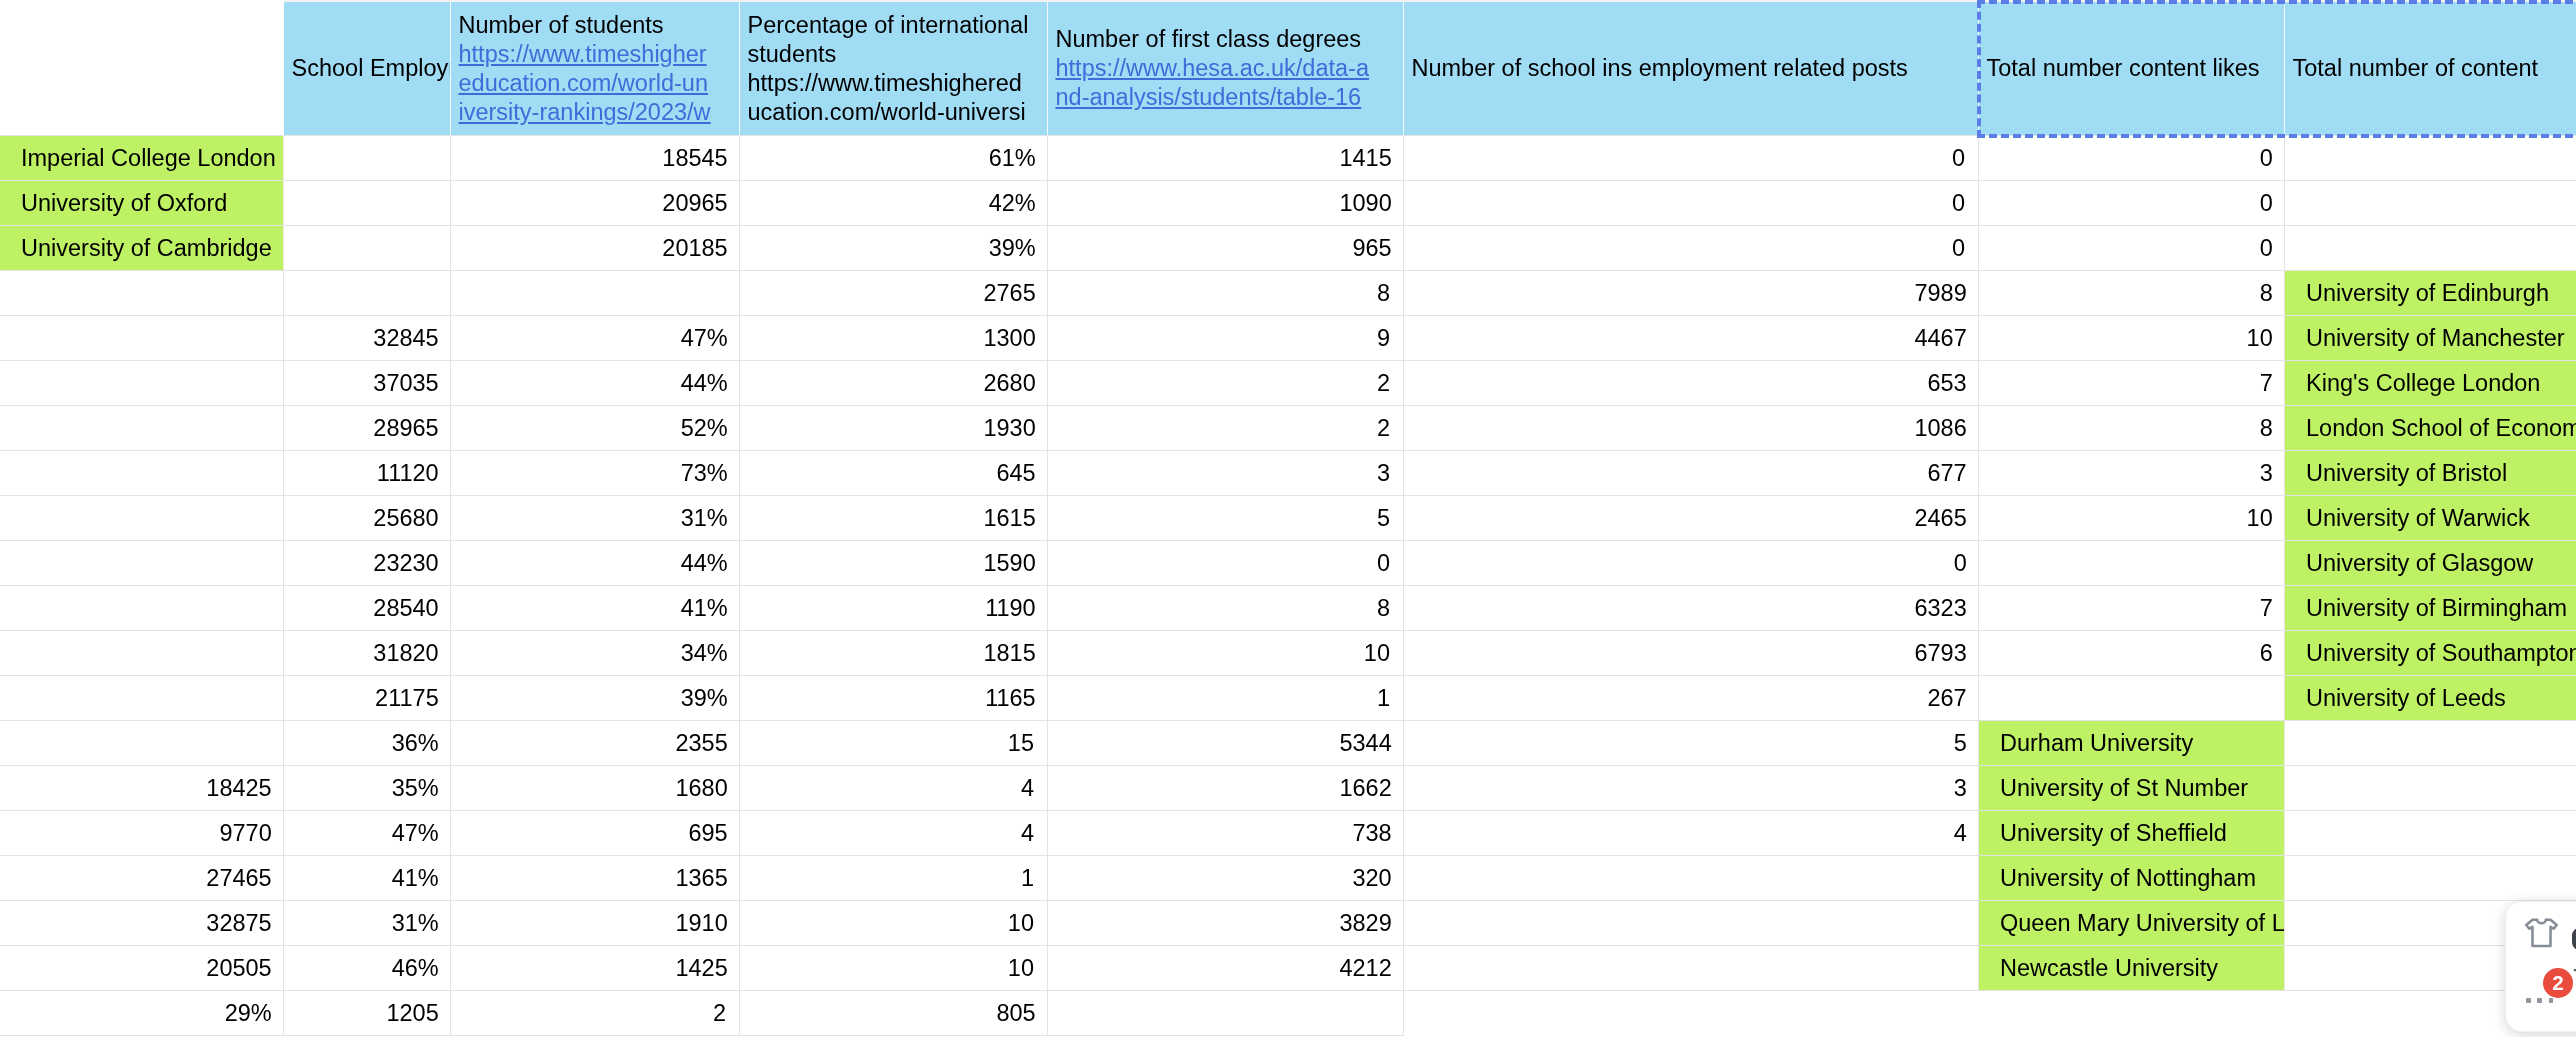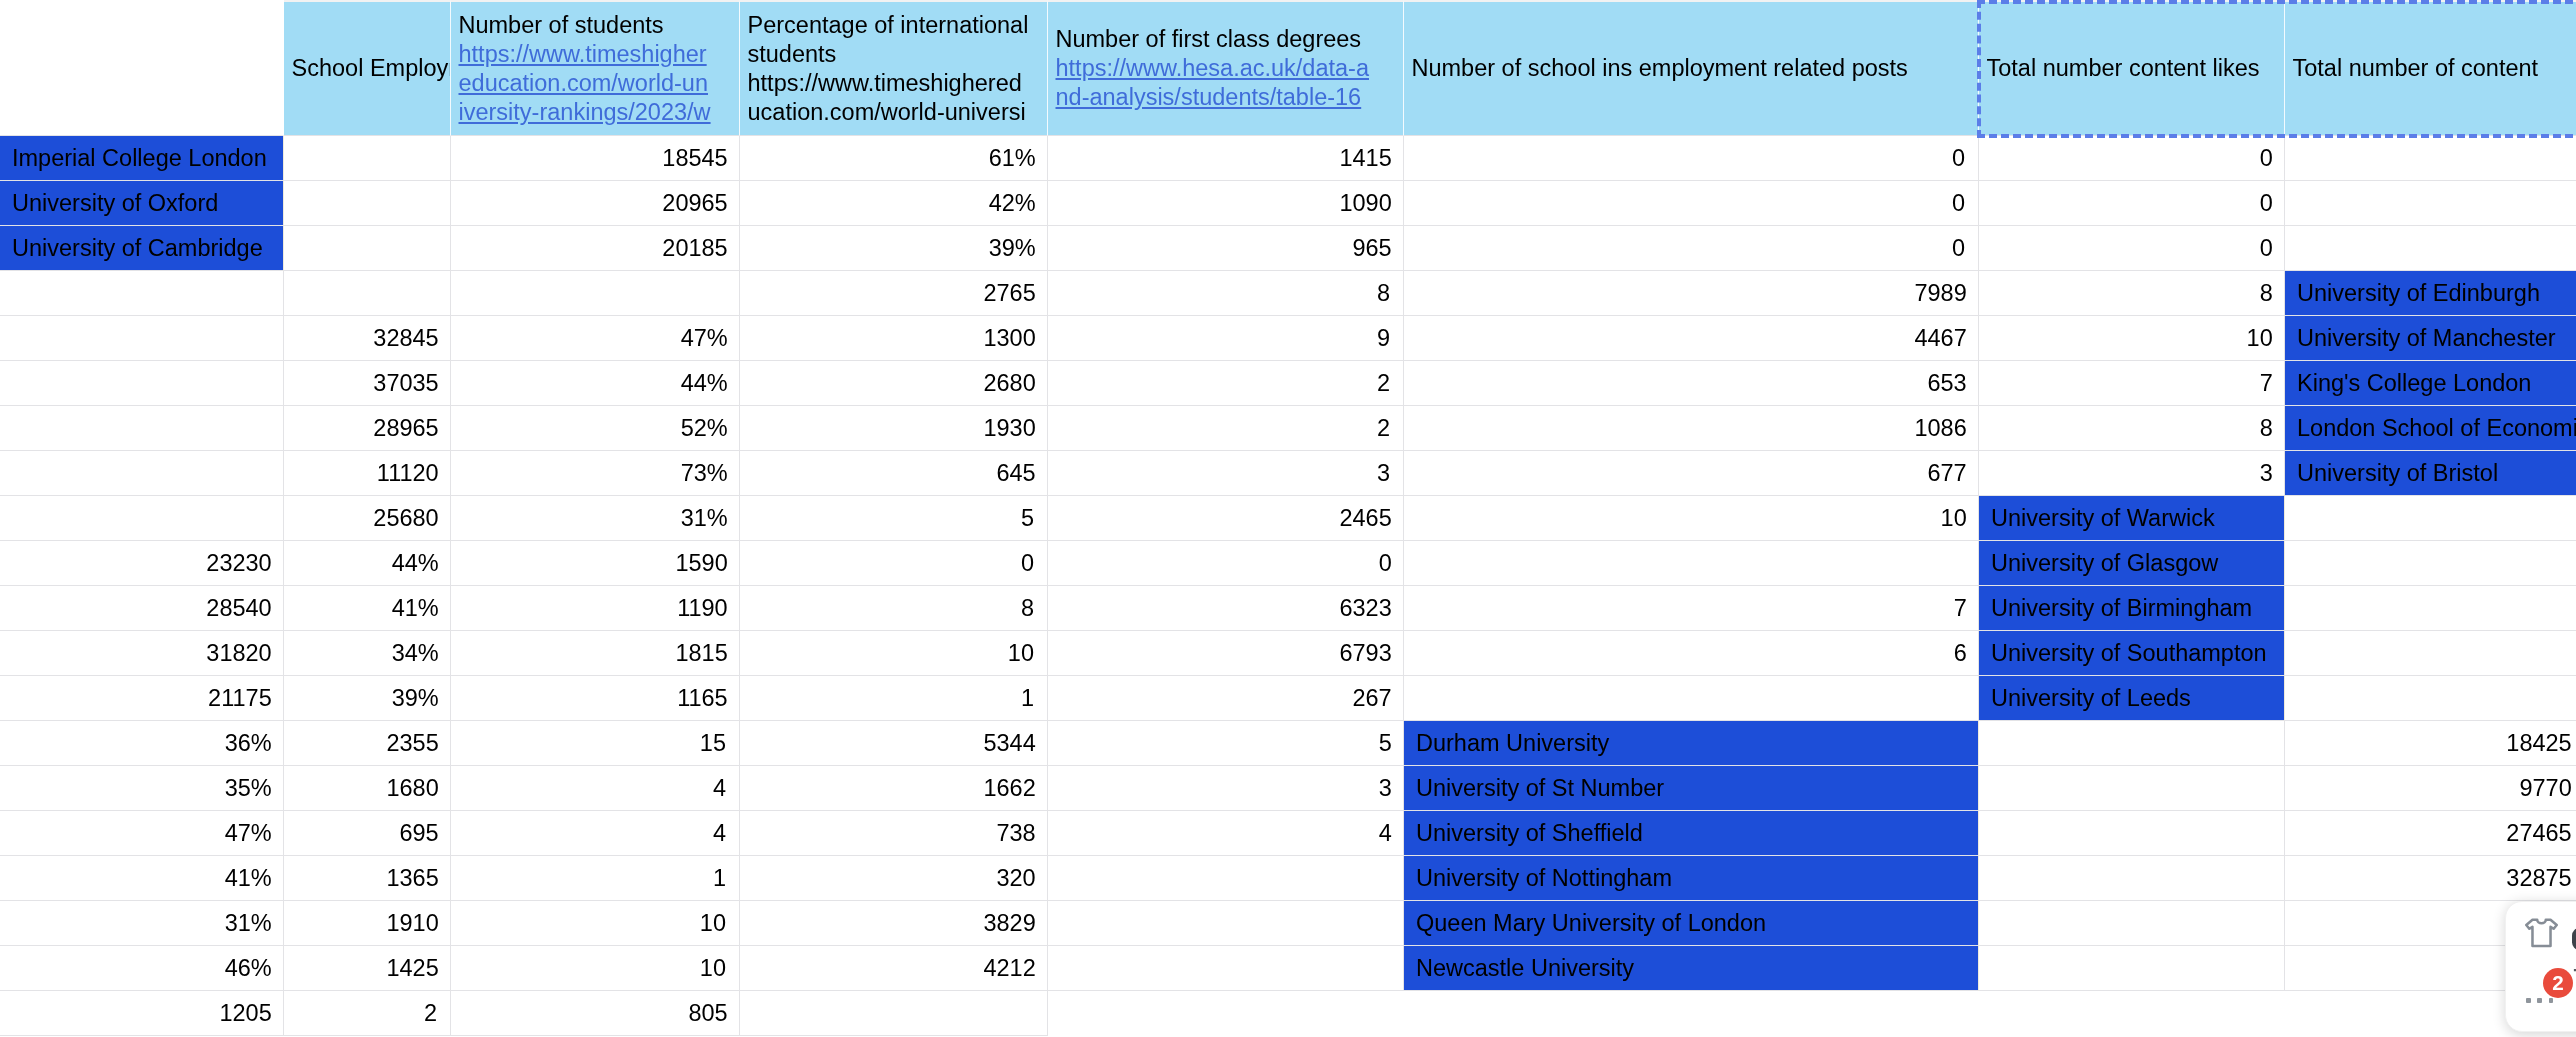--- a/index.html
+++ b/index.html
@@ -24,23 +24,23 @@
     border-bottom:1.9px solid #e3e3e6;
     background:#ffffff;
     font-size:23.5px;color:#000;
     display:flex;align-items:center;
     overflow:visible;
   }
   .num{justify-content:flex-end;padding-right:11.3px;}
   .posts-cell{padding-right:13px;}
   .last-cell{padding-right:11.3px;}
   .name-cell{
-    background:#1d4ed8;
+    background:#bef264;
     border-right-color:#eeeadb;
-    padding-left:12px;
+    padding-left:21px;
   }
   .name-inner{
     display:block;width:438px;flex:none;
     white-space:nowrap;overflow:hidden;
   }
   
   .hcell{
     box-sizing:border-box;
     background:#a1dcf5;
     border-top:2.8px solid #f2f2f2;
@@ -329,20 +329,23 @@
   </div>
   <div class="cell">
     <span></span>
   </div>
   <div class="cell num">
     <span>25680</span>
   </div>
   <div class="cell num">
     <span>31%</span>
   </div>
+  <div class="cell num">
+    <span>1615</span>
+  </div>
   <div class="cell num posts-cell">
     <span>5</span>
   </div>
   <div class="cell num">
     <span>2465</span>
   </div>
   <div class="cell num last-cell">
     <span>10</span>
   </div>
 

